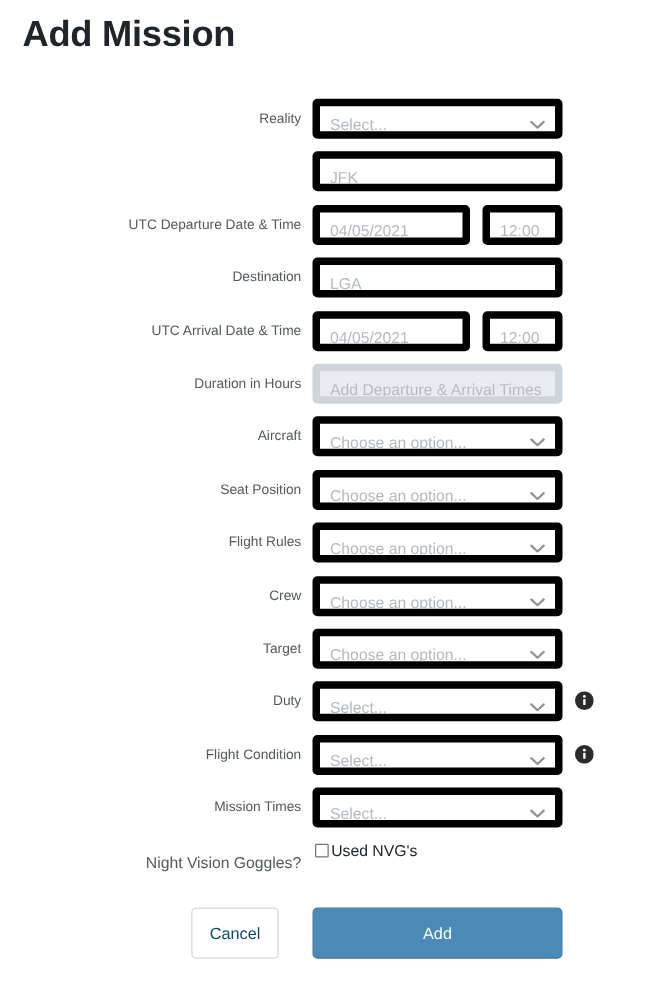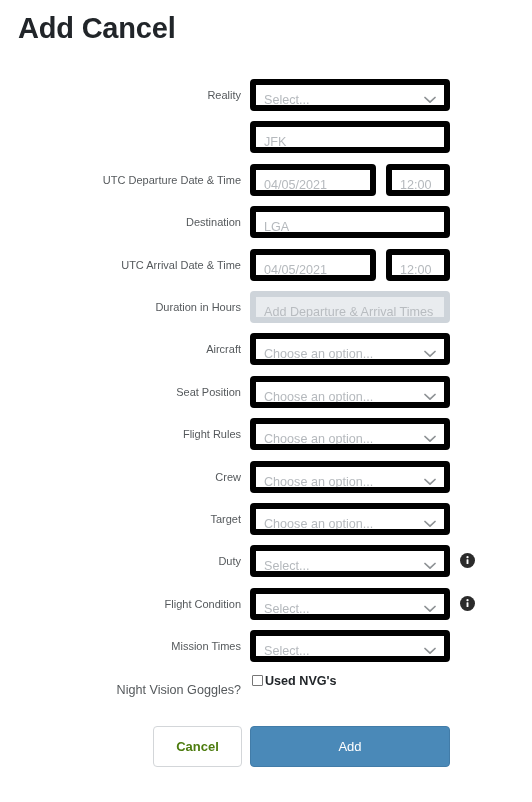--- a/index.html
+++ b/index.html
@@ -119,21 +119,20 @@
   }
   .nvg-check-wrap {
     position: absolute;
     left: 252px;
     top: 0px;
     height: 18px;
     line-height: 18px;
     white-space: nowrap;
     font-size: 12.6px;
     color: #212529;
-    font-weight: bold;
   }
   .nvg-box {
     display: inline-block;
     width: 11px;
     height: 11px;
     border: 1px solid #767676;
     background: #ffffff;
     border-radius: 1px;
     vertical-align: -1px;
     margin-right: 2px;
@@ -153,39 +152,39 @@
     height: 41px;
     border-radius: 4px;
     font-size: 13px;
     line-height: 39px;
     text-align: center;
     cursor: pointer;
     white-space: nowrap;
   }
   #cancel-button {
     left: 153px;
-    width: 89px;
+    width: 70px;
     background: #ffffff;
     border: 1px solid #d3d6d9;
-    color: #4d7c0f;
-    font-weight: 700;
+    color: #0c4a6e;
+    font-weight: 400;
   }
   #add-button {
     left: 250px;
     width: 200px;
     background: #4a89b8;
     border: 1px solid #427ca8;
     color: #ffffff;
     font-weight: 400;
   }
 </style>
 </head>
 <body>
 
-<div id="page-title">Add Cancel</div>
+<div id="page-title">Add Mission</div>
 
 <div id="form">
     <div class="form-row">
       <div class="field-label">Reality</div>
       <div class="control is-select">Select...<span class="chevron">
           <svg width="12" height="8" viewBox="0 0 12 8">
             <path d="M1 1.5 L6 6.2 L11 1.5" fill="none" stroke="#8d9194" stroke-width="1.7" stroke-linecap="round" stroke-linejoin="round"></path>
           </svg>
         </span></div>
     </div>

